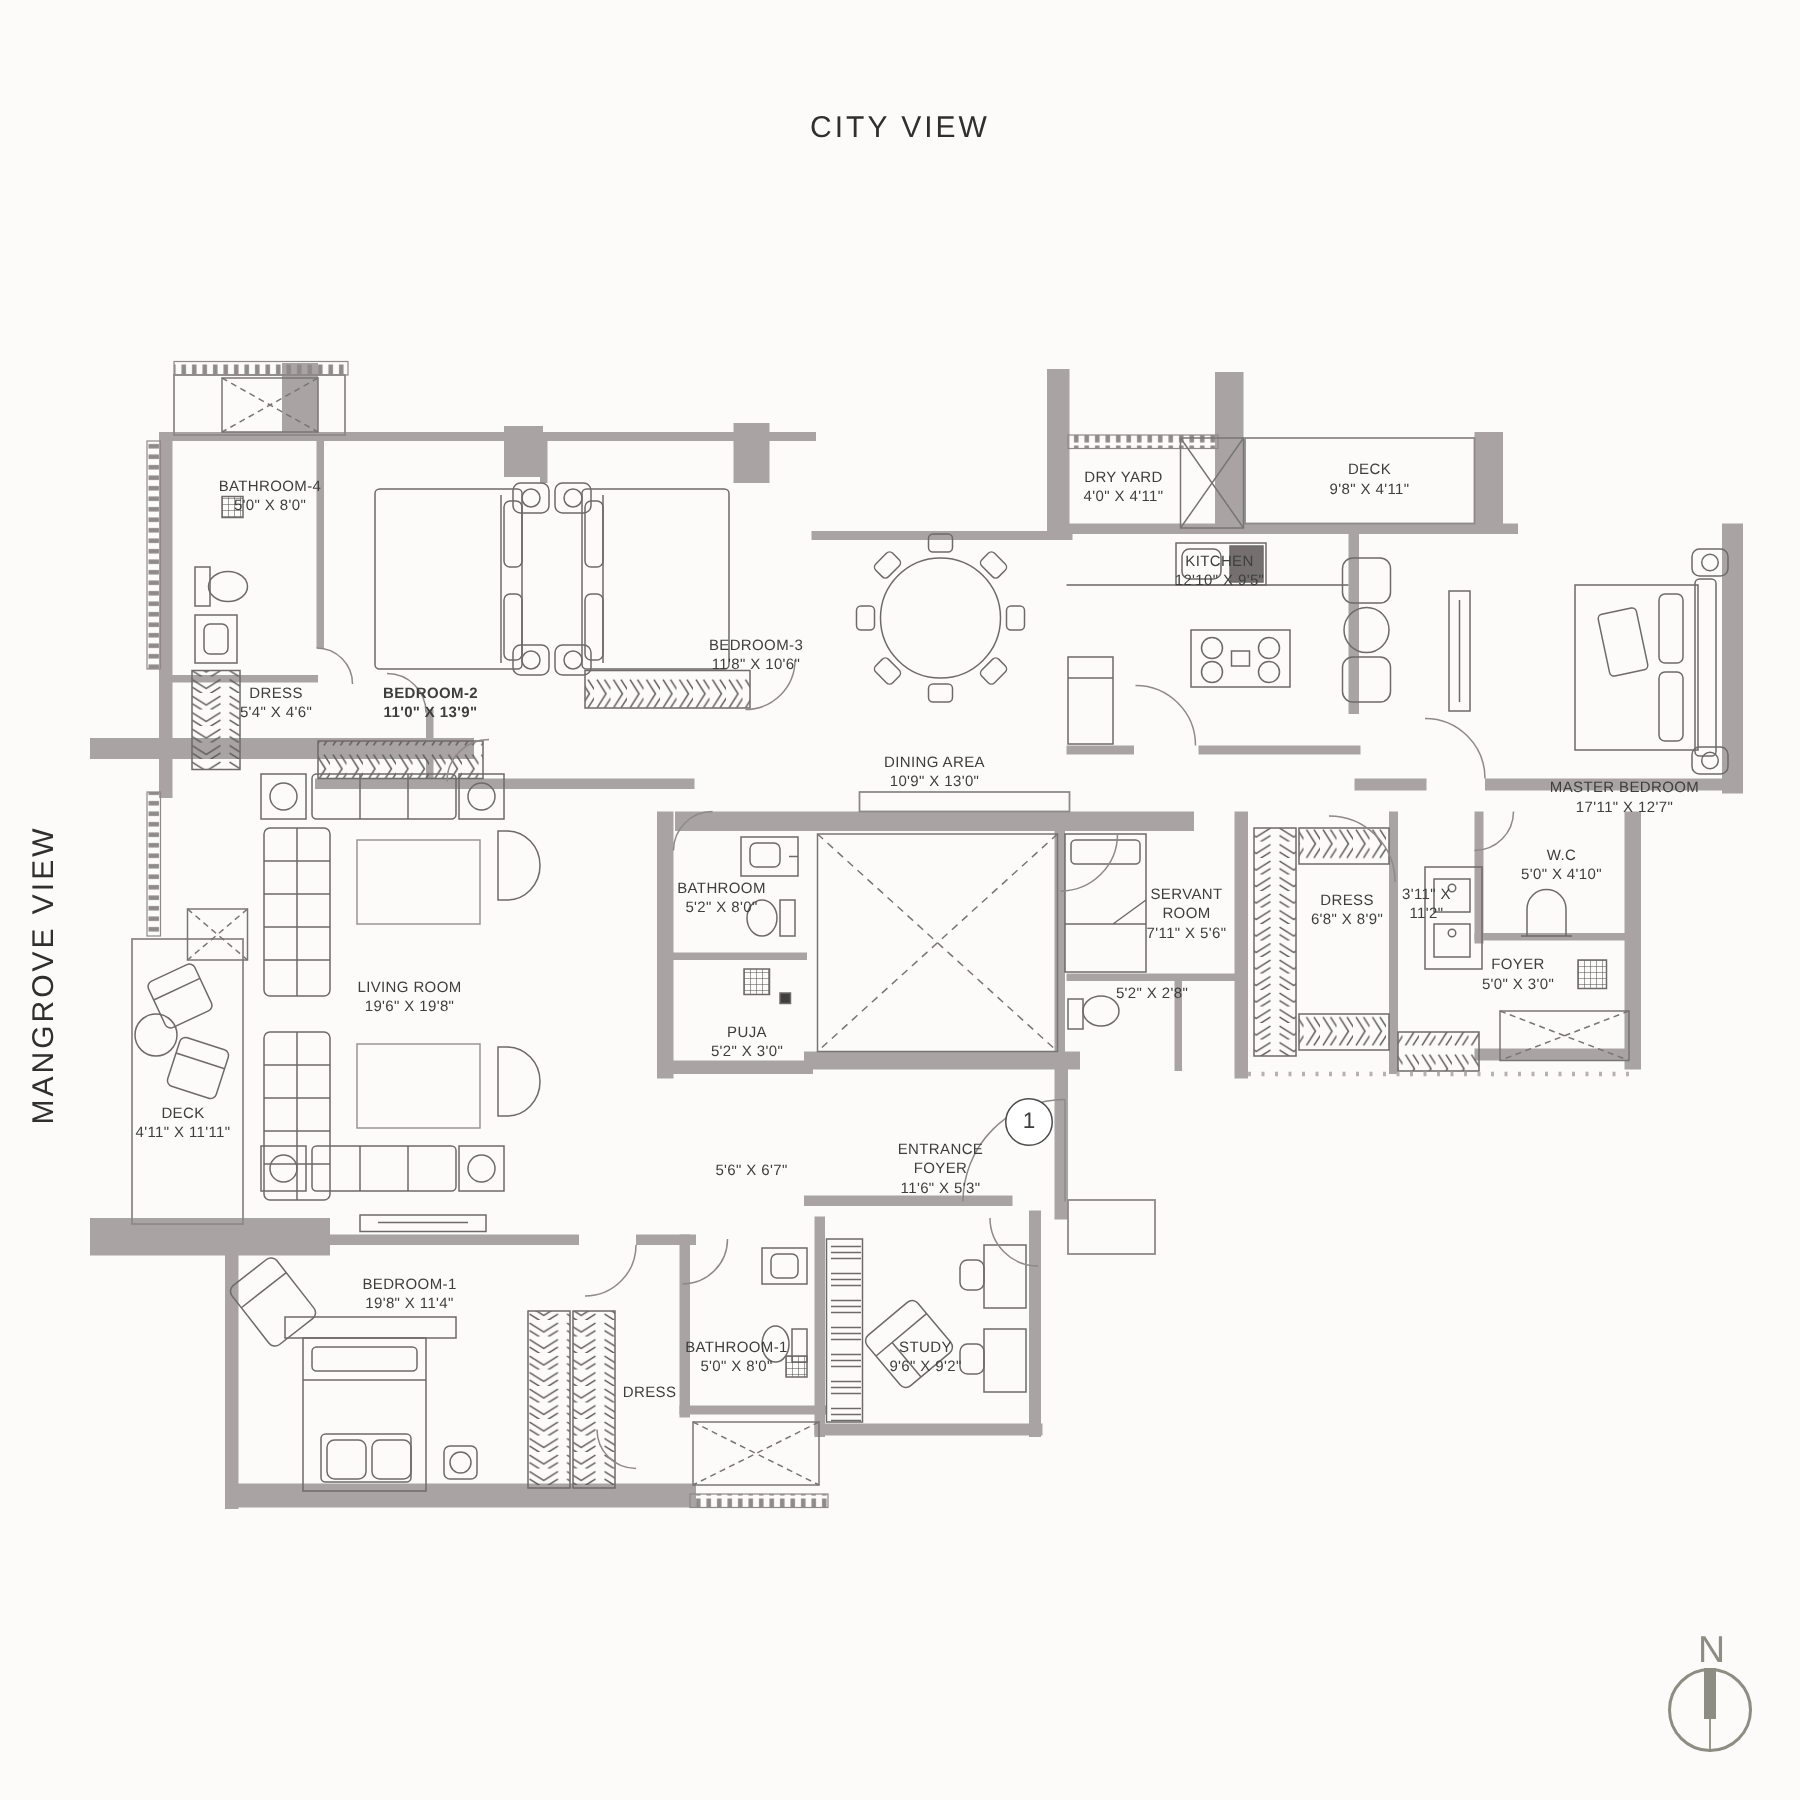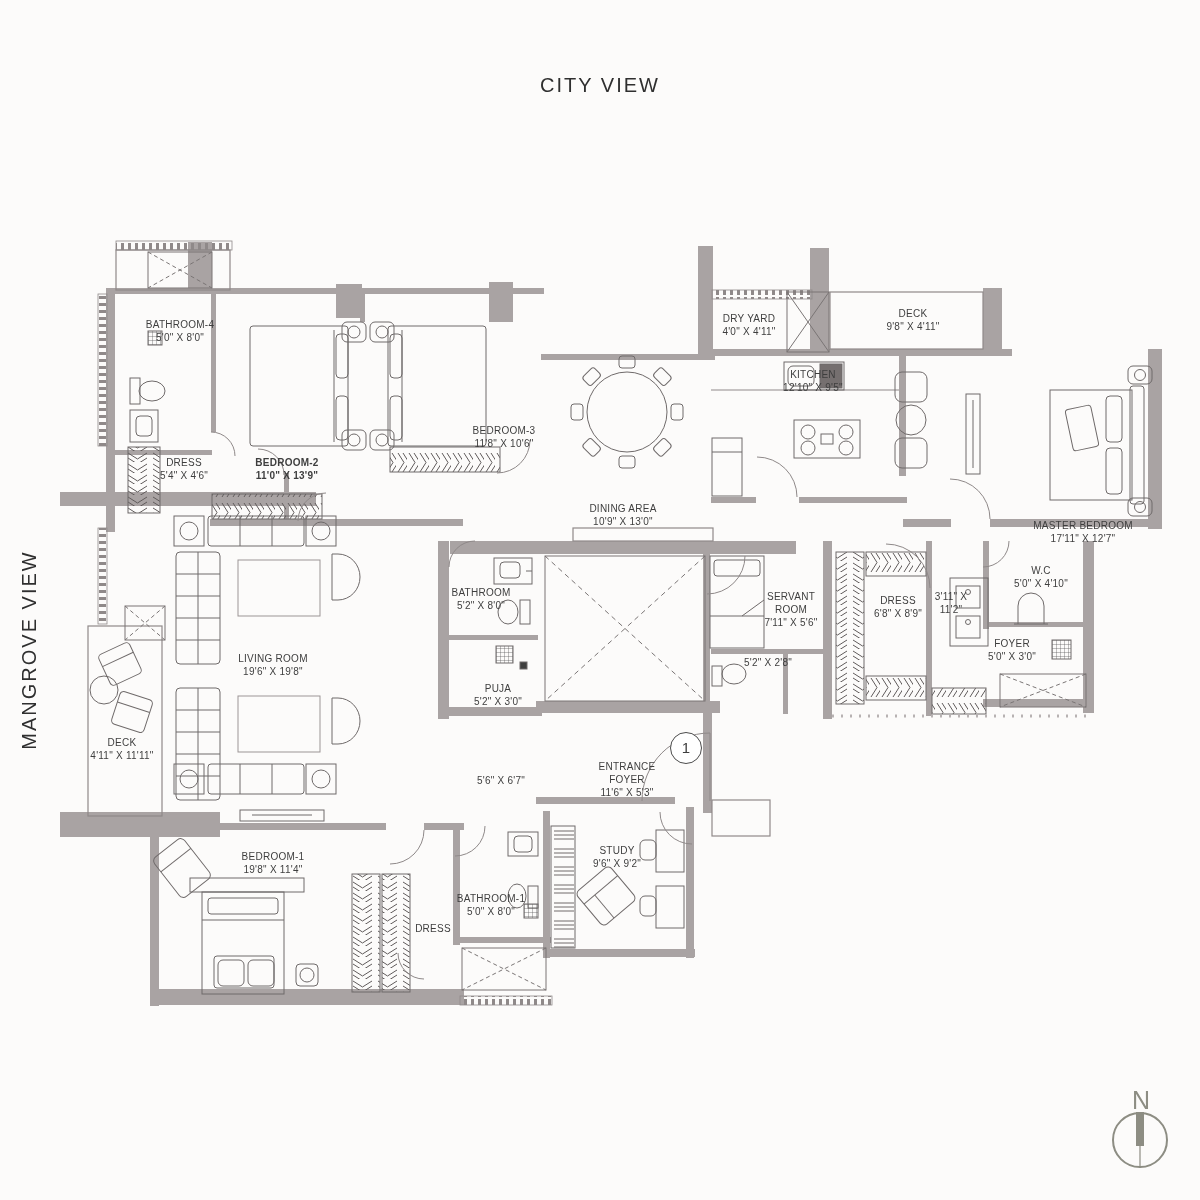--- a/index.html
+++ b/index.html
@@ -496,16 +496,16 @@
   <span class="nm">BATHROOM-1</span>
   <span class="dm">5'0" X 8'0"</span>
   </div>
 <div class="rl" style="left:501px;top:774px;">
   <span class="dm">5'6" X 6'7"</span>
   </div>
 <div class="rl wrap" style="left:627px;top:760px;width:86px;">
   <span class="nm">ENTRANCE FOYER</span>
   <span class="dm">11'6" X 5'3"</span>
   </div>
-<div class="rl" style="left:617px;top:844px;">
+<div class="rl" style="left:617px;top:892px;">
   <span class="nm">STUDY</span>
   <span class="dm">9'6" X 9'2"</span>
   </div>
 
 </body></html>

